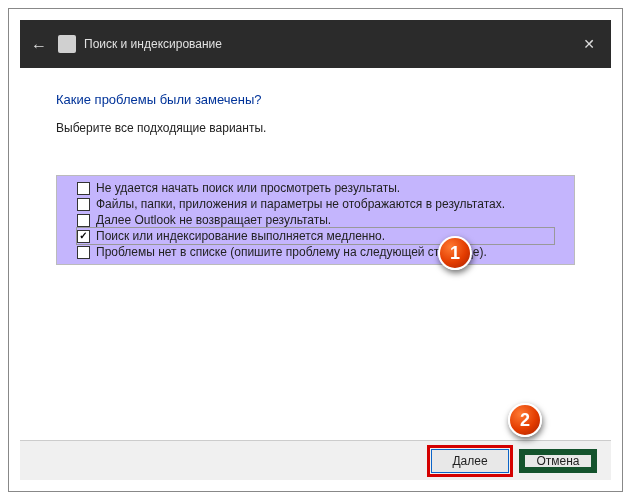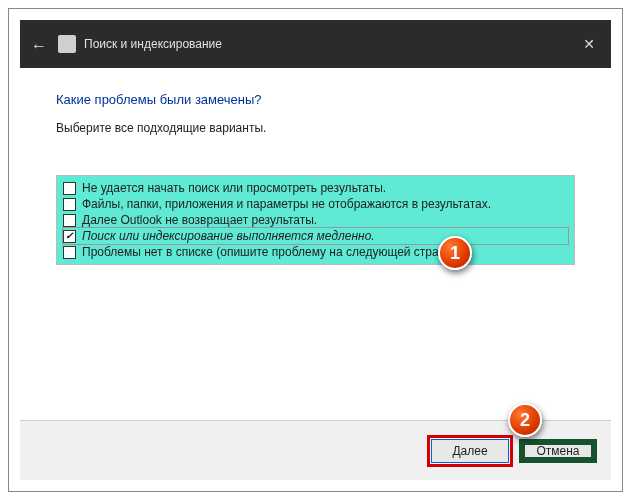--- a/index.html
+++ b/index.html
@@ -60,52 +60,51 @@
   font-weight: 400;
   margin-bottom: 14px;
 }
 .subtext {
   font-size: 12px;
   color: #222;
   margin-bottom: 40px;
 }
 .options-box {
   border: 1px solid #bbb;
-  padding: 4px 6px;
-  background: #5eead4;
+  padding: 4px 20px;
+  background: #c4b5fd;
 }
 .option-row {
   display: flex;
   align-items: center;
   font-size: 12px;
   color: #222;
   padding: 1px 0;
   gap: 6px;
 }
 .option-row.selected {
   border: 1px solid #999;
   margin: -1px;
-  font-style: italic;
 }
 .chk {
   width: 13px; height: 13px;
   border: 1px solid #333;
   display: inline-flex;
   align-items: center; justify-content: center;
   font-size: 10px;
   line-height: 1;
   background: #fff;
   cursor: pointer;
 }
 .chk::after { content: ""; }
 .chk.checked::after { content: "✓"; color: #000; font-weight: bold; }
 .footer {
   position: absolute;
   left: 20px; right: 20px; bottom: 20px;
-  height: 60px;
+  height: 40px;
   background: #f0f0f0;
   border-top: 1px solid #ccc;
   display: flex;
   align-items: center;
   justify-content: flex-end;
   padding-right: 14px;
   gap: 10px;
 }
 .btn {
   min-width: 78px;

